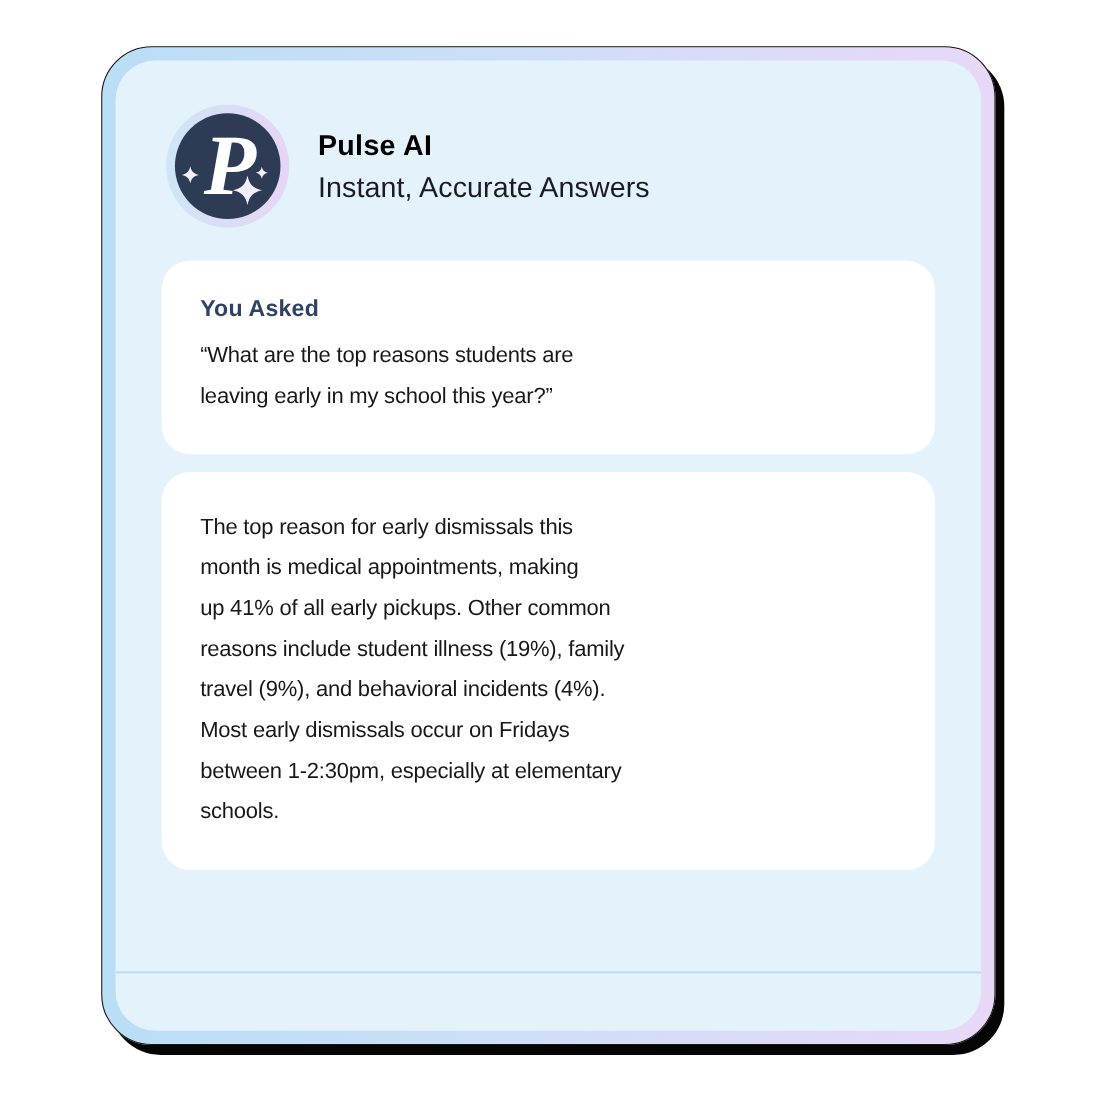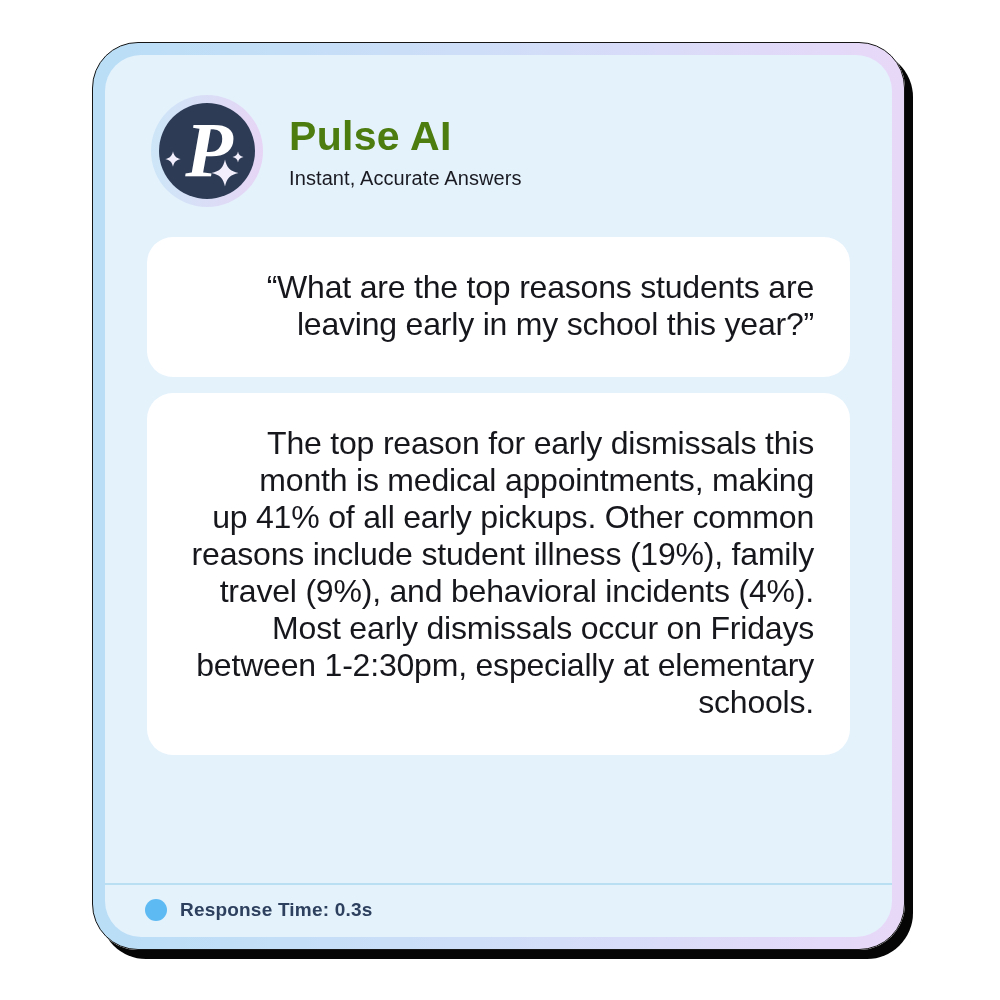--- a/index.html
+++ b/index.html
@@ -18,28 +18,28 @@
   }
   .card-inner {
     width:100%; height:100%;
     border-radius:36px; background:#e4f2fc;
     display:flex; flex-direction:column; overflow:hidden;
   }
 
   
   .header { margin:40px 44px 0 46px; display:flex; align-items:center; gap:26px; }
   .logo { width:112px; height:112px; flex:0 0 auto; }
-  .brand-title { font-size:41px; font-weight:bold; color:#4d7c0f; letter-spacing:.3px; }
-  .brand-tagline { font-size:20px; color:#1a1b22; margin-top:7px; letter-spacing:.1px; }
+  .brand-title { font-size:26px; font-weight:bold; color:#000000; letter-spacing:.3px; }
+  .brand-tagline { font-size:26px; color:#1a1b22; margin-top:7px; letter-spacing:.1px; }
 
   
   .qa-wrap { margin:30px 42px 0 42px; display:flex; flex-direction:column; gap:16px; }
   .bubble { background:#ffffff; border-radius:26px; padding:32px 36px 34px 35px; }
   .bubble-label { font-size:21px; line-height:24px; font-weight:bold; color:#2e4263; margin-bottom:12px; letter-spacing:.2px; }
-  .bubble-text { font-size:32px; line-height:37px; color:#16161d; white-space:pre-line; letter-spacing:-0.2px;text-align:right; }
+  .bubble-text { font-size:20px; line-height:37px; color:#16161d; white-space:pre-line; letter-spacing:-0.2px; }
 
   
   .footer-divider { margin-top:auto; height:2px; background:#b9dff2; width:100%; flex:0 0 auto; }
   .footer { height:52px; flex:0 0 auto; display:flex; align-items:center; padding:0 0 2px 40px; gap:34px; }
   .stat { display:flex; align-items:center; gap:13px; }
   .stat-dot { width:22px; height:22px; border-radius:50%; }
   .stat-label { font-size:19px; font-weight:bold; color:#2d405e; letter-spacing:.2px; }
 </style>
 </head>
 <body>
@@ -66,39 +66,36 @@
           </g>
         </svg>
         <div>
           <div class="brand-title">Pulse AI</div>
           <div class="brand-tagline">Instant, Accurate Answers</div>
         </div>
       </div>
 
       <div class="qa-wrap">
         <div class="bubble">
+          <div class="bubble-label">You Asked</div>
           <div class="bubble-text">“What are the top reasons students are
 leaving early in my school this year?”</div>
         </div>
 
         <div class="bubble">
           <div class="bubble-text">The top reason for early dismissals this
 month is medical appointments, making
 up 41% of all early pickups. Other common
 reasons include student illness (19%), family
 travel (9%), and behavioral incidents (4%).
 Most early dismissals occur on Fridays
 between 1-2:30pm, especially at elementary
 schools.</div>
         </div>
       </div>
 
       <div class="footer-divider"></div>
       <div class="footer">
-        <div class="stat">
-          <span class="stat-dot" style="background: rgb(94, 186, 242);"></span>
-          <span class="stat-label">Response Time: 0.3s</span>
-        </div>
       </div>
 
     </div>
   </div>
 </div>
 
 </body></html>

